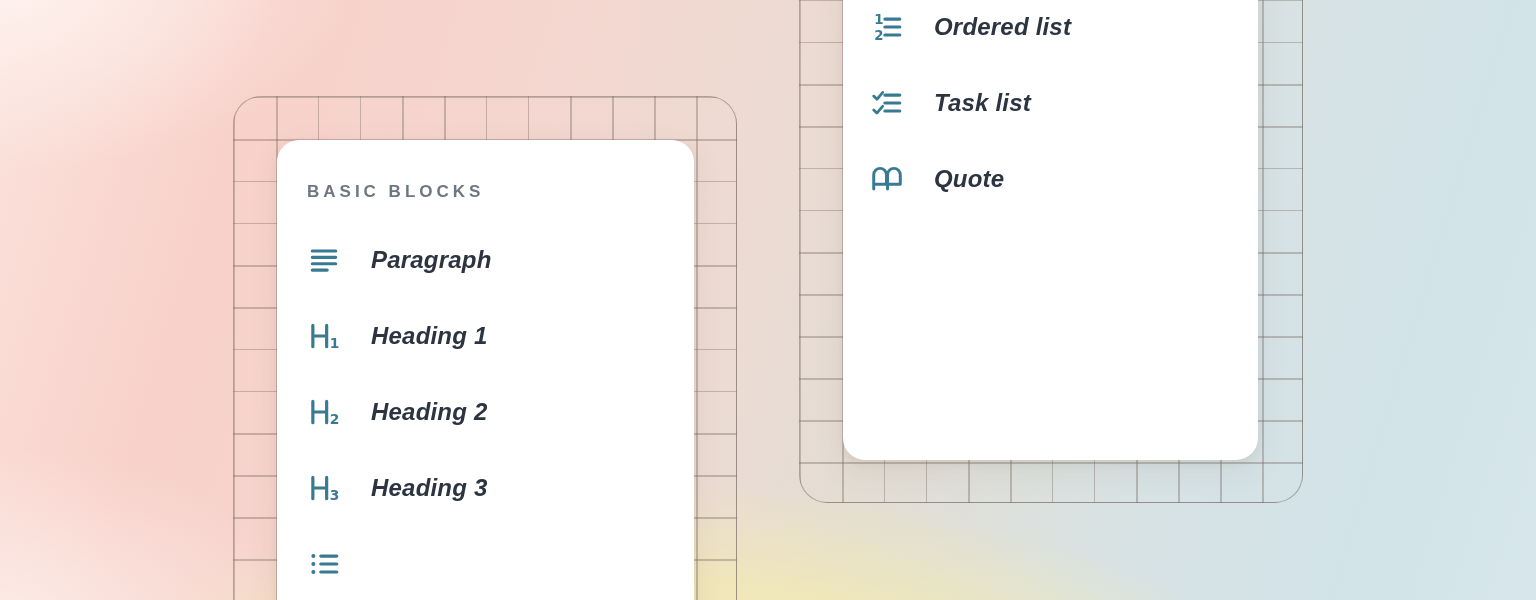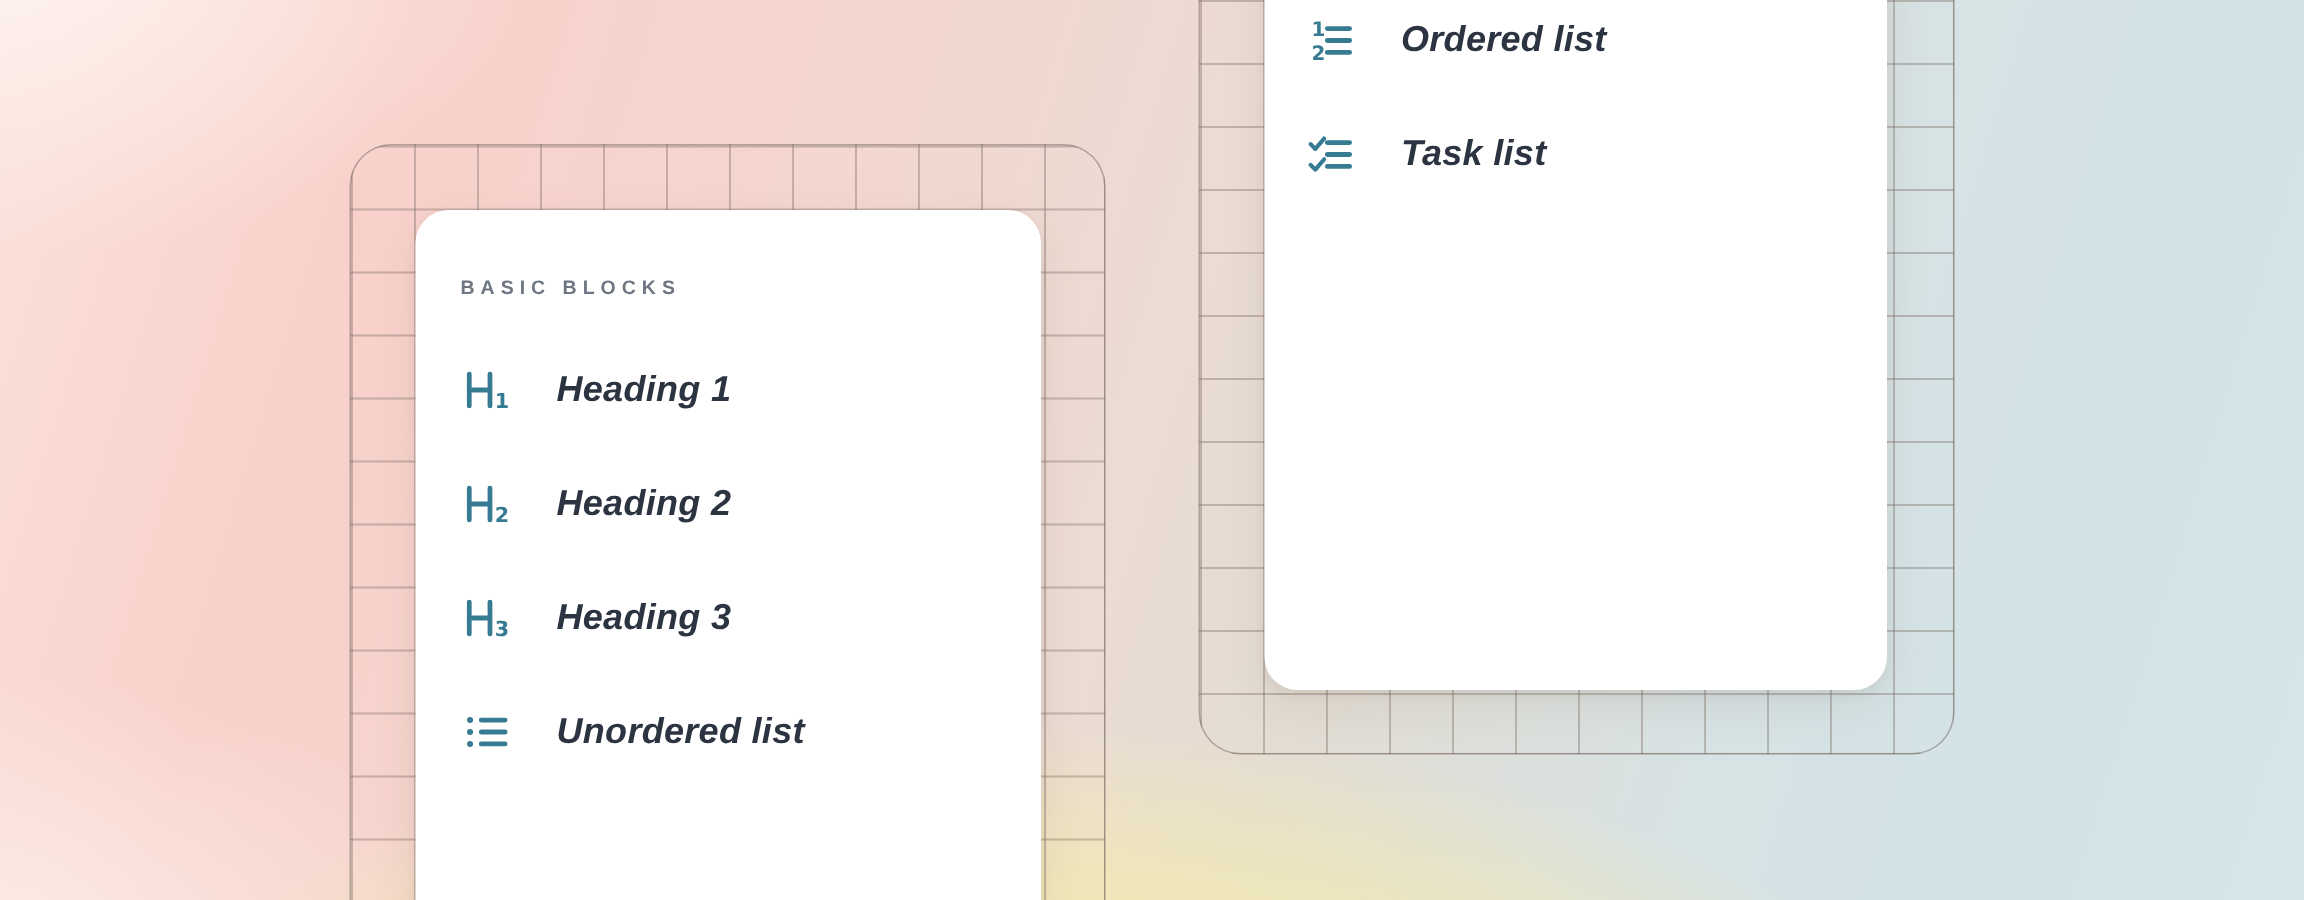--- a/index.html
+++ b/index.html
@@ -28,21 +28,21 @@
   .grid-left{left:233px;top:96px;}
   .grid-right{left:799px;top:-85px;}
   .card{
     position:absolute;background:var(--card-bg);border-radius:22px;
     box-shadow:0 10px 30px rgba(110,85,70,0.10), 0 3px 8px rgba(110,85,70,0.06);
     box-sizing:border-box;
   }
   .card-left{left:277px;top:140px;width:417px;height:540px;padding:40px 0 0 30px;}
   .card-right{left:843px;top:-36px;width:415px;height:496px;padding:25px 0 0 27px;}
   .section-label{
-    font-size:13px;font-weight:bold;letter-spacing:4px;
+    font-size:17px;font-weight:bold;letter-spacing:4px;
     color:var(--label);line-height:24px;
   }
   .card-left .rows{margin-top:18px;}
   .menu-item{
     display:flex;align-items:center;height:76px;cursor:pointer;
   }
   .icon{
     width:34px;height:34px;flex:0 0 34px;color:var(--teal);
     display:inline-flex;align-items:center;justify-content:center;
   }
@@ -56,20 +56,28 @@
 </head>
 <body>
 
 <div class="stage">
   <div class="grid-rect grid-left"></div>
   <div class="grid-rect grid-right"></div>
 
   <div class="card card-left">
     <div class="section-label">BASIC BLOCKS</div>
     <div class="rows">
+        <div class="menu-item">
+          <span class="icon">
+            <svg viewBox="0 0 32 32" stroke="currentColor" fill="none" stroke-linecap="round" stroke-linejoin="round">
+              <path stroke-width="3" d="M5 7.5h22M5 13.5h22M5 19.5h22M5 25.5h14"></path>
+            </svg>
+          </span>
+          <span class="label">Paragraph</span>
+        </div>
         <div class="menu-item">
           <span class="icon">
             <svg viewBox="0 0 32 32" stroke="currentColor" fill="none" stroke-linecap="round" stroke-linejoin="round">
               <path stroke-width="3" d="M5.5 6v20M18.5 6v20M5.5 16h13"></path>
               <text x="21.5" y="27.5" font-size="13" font-family="DejaVu Sans, sans-serif" font-weight="bold" fill="currentColor" stroke="none">1</text>
             </svg>
           </span>
           <span class="label">Heading 1</span>
         </div>
         <div class="menu-item">
@@ -92,21 +100,20 @@
         </div>
         <div class="menu-item">
           <span class="icon">
             <svg viewBox="0 0 32 32" stroke="currentColor" fill="none" stroke-linecap="round" stroke-linejoin="round">
               <path stroke-width="3" d="M13 8.5h15M13 16h15M13 23.5h15"></path>
               <circle cx="6" cy="8.5" r="1.9" fill="currentColor" stroke="none"></circle>
               <circle cx="6" cy="16" r="1.9" fill="currentColor" stroke="none"></circle>
               <circle cx="6" cy="23.5" r="1.9" fill="currentColor" stroke="none"></circle>
             </svg>
           </span>
-          <span class="label">Unordered list</span>
         </div>
       </div>
   </div>
 
   <div class="card card-right">
     <div class="rows">
         <div class="menu-item">
           <span class="icon">
             <svg viewBox="0 0 32 32" stroke="currentColor" fill="none" stroke-linecap="round" stroke-linejoin="round">
               <path stroke-width="3" d="M14 8.5h14M14 16h14M14 23.5h14"></path>
@@ -118,15 +125,24 @@
         </div>
         <div class="menu-item">
           <span class="icon">
             <svg viewBox="0 0 32 32" stroke="currentColor" fill="none" stroke-linecap="round" stroke-linejoin="round">
               <path stroke-width="3" d="M14 8.5h14M14 16h14M14 23.5h14"></path>
               <path stroke-width="2.6" d="M3.5 9.5l3 3L12 6M3.5 22.5l3 3L12 19"></path>
             </svg>
           </span>
           <span class="label">Task list</span>
         </div>
+        <div class="menu-item">
+          <span class="icon">
+            <svg viewBox="0 0 32 32" stroke="currentColor" fill="none" stroke-linecap="round" stroke-linejoin="round">
+              <path stroke-width="2.8" d="M3.5 25.5V12a6 6 0 0 1 12 0v9h-12"></path>
+              <path stroke-width="2.8" d="M16.5 25.5V12a6 6 0 0 1 12 0v9h-12"></path>
+            </svg>
+          </span>
+          <span class="label">Quote</span>
+        </div>
       </div>
   </div>
 </div>
 
 </body></html>

